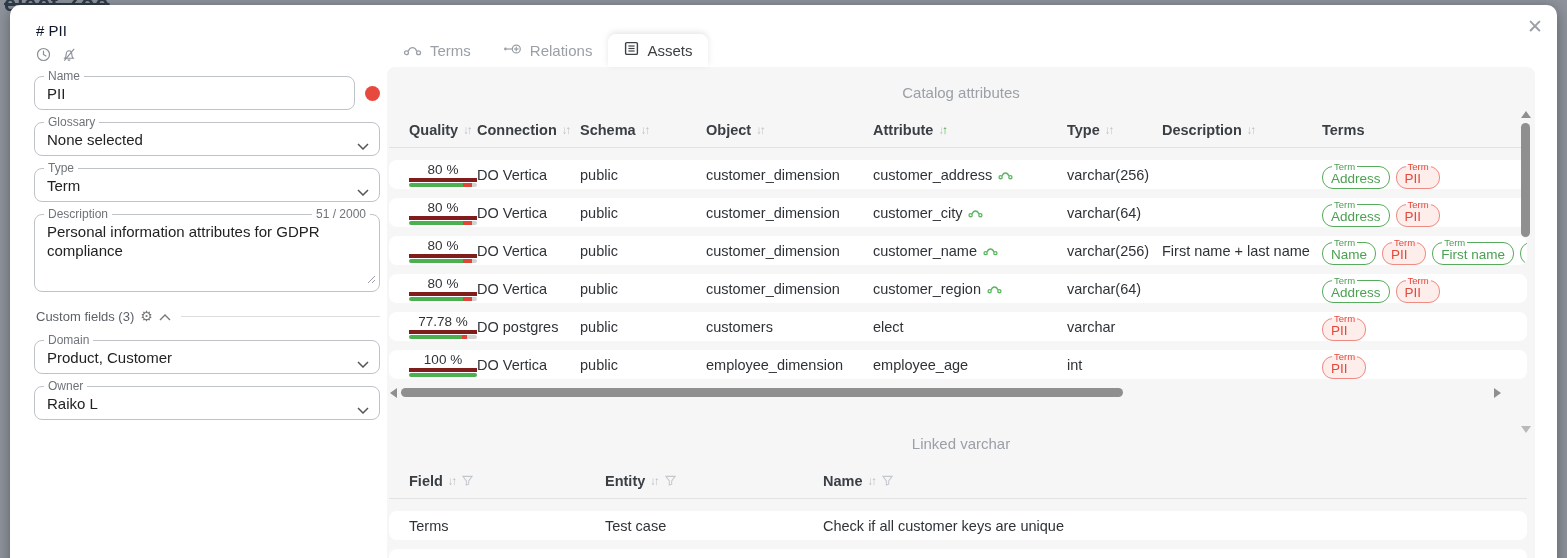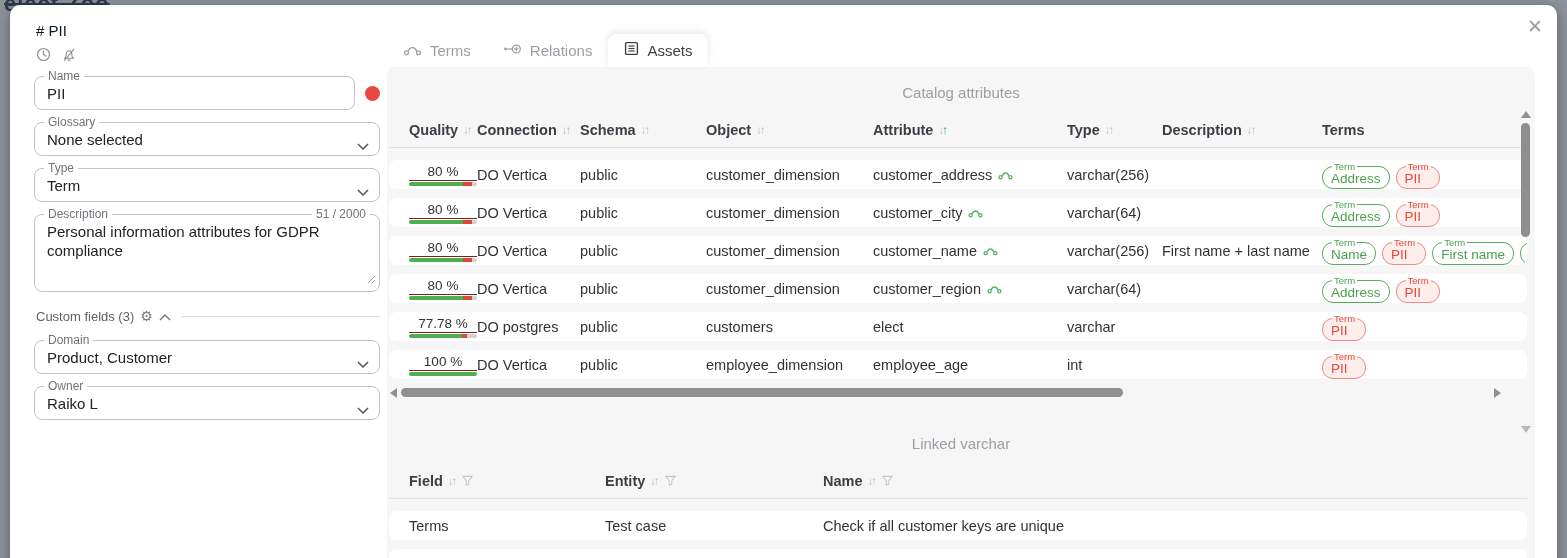--- a/index.html
+++ b/index.html
@@ -60,21 +60,21 @@
   .rows{ margin-top:12px; }
   .trow{ display:flex; align-items:center; height:29px; background:#fff; border-radius:8px;
     margin:0 8px 9px 2px; padding-left:20px; font-size:14.5px; color:#2f3338;
     white-space:nowrap; overflow:hidden; cursor:pointer; }
   .cell{ flex:none; overflow:hidden; }
   .col-quality{ width:68px; } .col-connection{ width:103px; } .col-schema{ width:82px; }
   .col-object{ width:167px;margin-left:44px; } .col-attribute{ width:194px; } .col-type{ width:95px; }
   .col-description{ width:160px; } .col-terms{ width:252px; } .col-last{ flex:1 1 auto; }
 
   .quality-wrap{ width:56px; text-align:center; }
-  .qtext{ display:block; font-size:13.5px; color:#2f3338; border-bottom:1px solid #7f1d1d; padding-bottom:1px; }
+  .qtext{ display:block; font-size:13.5px; color:#2f3338; border-bottom:4px solid #7f1d1d; padding-bottom:1px; }
   .qbar{ display:flex; height:4px; border-radius:2px; overflow:hidden; margin-top:1px; }
   .qbar i{ display:block; height:100%; }
 
   .attr-flex{ display:flex; align-items:center; gap:6px; }
   .lineage{ color:#5db761; flex:none; }
 
   .terms-flex{ display:flex; align-items:center; gap:6px; overflow:hidden; }
   fieldset.chip{ margin:2px 0 0; padding:0 8px 2px; border-radius:11px; flex:none;
     font-size:13.5px; line-height:15px; cursor:pointer; }
   fieldset.chip legend{ font-size:9.5px; line-height:1; padding:0 2px; margin-left:1px; }

